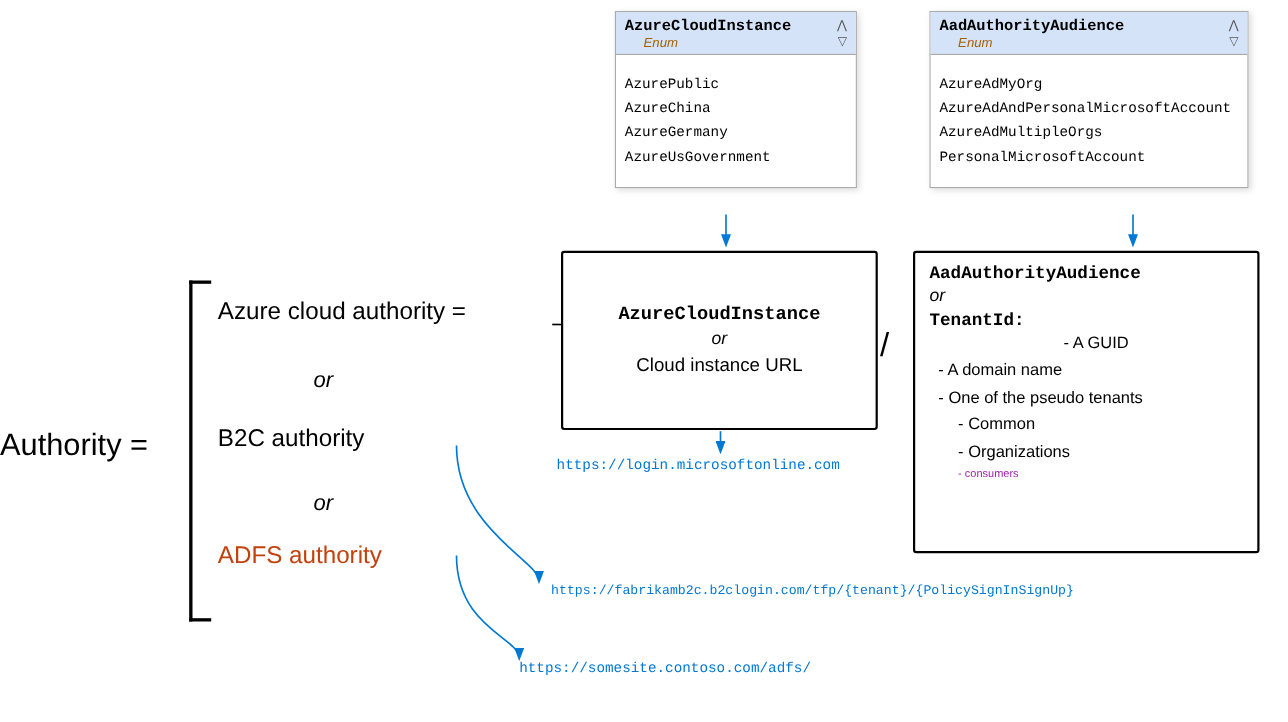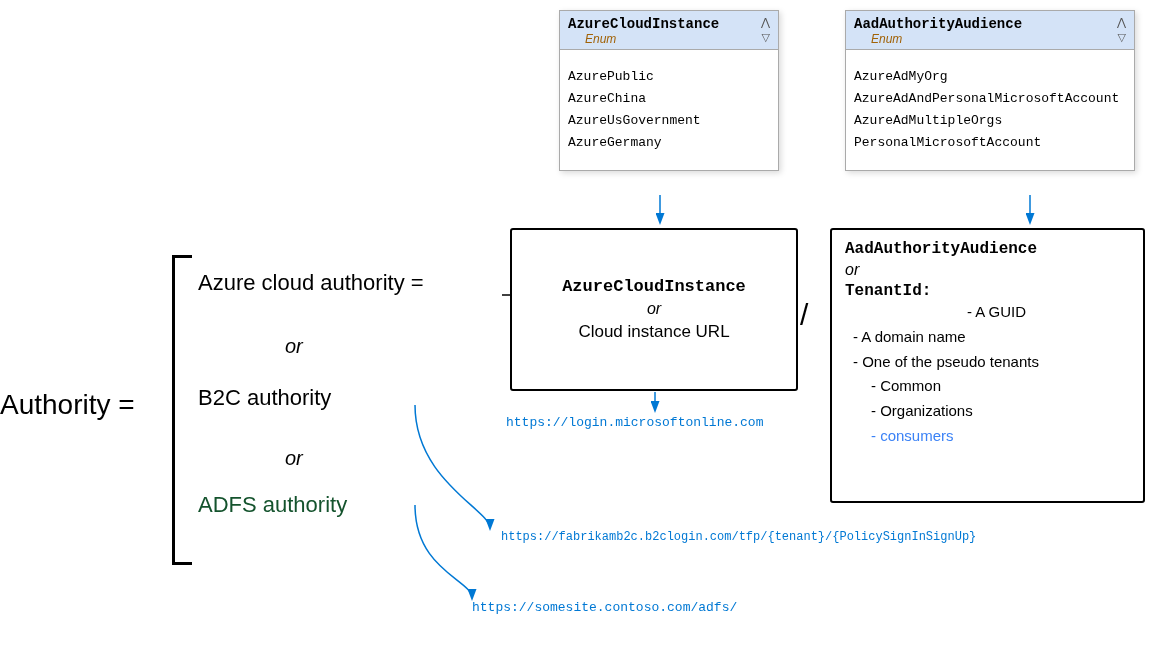--- a/index.html
+++ b/index.html
@@ -197,22 +197,22 @@
         <div class="enum-header-subtitle">Enum</div>
       </div>
       <div class="enum-header-icons">
         <span class="enum-scroll-icon">⋀</span>
         <span class="enum-filter-icon">▽</span>
       </div>
     </div>
     <div class="enum-body">
       <div class="enum-item">AzurePublic</div>
       <div class="enum-item">AzureChina</div>
+      <div class="enum-item">AzureGermany</div>
       <div class="enum-item">AzureUsGovernment</div>
-      <div class="enum-item">AzureGermany</div>
     </div>
   </div>
 
   <div class="enum-box enum-box-aad">
     <div class="enum-header">
       <div>
         <div class="enum-header-title">AadAuthorityAudience</div>
         <div class="enum-header-subtitle">Enum</div>
       </div>
       <div class="enum-header-icons">
@@ -235,21 +235,21 @@
   <div style="position:absolute; left:198px; top:270px; font-size:22px; color:#000;">
     <span>Azure cloud authority =</span>
   </div>
 
   <div style="position:absolute; left:285px; top:335px; font-size:20px; font-style:italic; color:#000;">or</div>
 
   <div style="position:absolute; left:198px; top:385px; font-size:22px; color:#000;">B2C authority</div>
 
   <div style="position:absolute; left:285px; top:447px; font-size:20px; font-style:italic; color:#000;">or</div>
 
-  <div style="position:absolute; left:198px; top:492px; font-size:22px; color:#14532d;">ADFS authority</div>
+  <div style="position:absolute; left:198px; top:492px; font-size:22px; color:#c2410c;">ADFS authority</div>
 
   <div style="position:absolute; left:510px; top:228px; width:288px; height:163px; border:2.5px solid #000; border-radius:3px;"></div>
 
   <div style="position:absolute; left:510px; top:228px; width:288px; height:163px; display:flex; flex-direction:column; align-items:center; justify-content:center;">
     <div style="font-size:17px; font-family:'Courier New',monospace; font-weight:bold; color:#000; text-align:center;">AzureCloudInstance</div>
     <div style="font-size:16px; font-style:italic; color:#000; margin:4px 0;">or</div>
     <div style="font-size:17px; color:#000; text-align:center;">Cloud instance URL</div>
   </div>
 
   <div class="slash-divider">/</div>
@@ -258,20 +258,20 @@
 
   <div style="position:absolute; left:845px; top:240px; width:295px;">
     <div style="font-size:16px; font-family:'Courier New',monospace; font-weight:bold; color:#000;">AadAuthorityAudience</div>
     <div style="font-size:16px; font-style:italic; color:#000; margin:3px 0;">or</div>
     <div style="font-size:16px; font-family:'Courier New',monospace; font-weight:bold; color:#000;">TenantId:</div>
     <div style="font-size:15px; color:#000; padding-left:8px; line-height:1.65;text-align:center;">- A GUID</div>
     <div style="font-size:15px; color:#000; padding-left:8px; line-height:1.65;">- A domain name</div>
     <div style="font-size:15px; color:#000; padding-left:8px; line-height:1.65;">- One of the pseudo tenants</div>
     <div style="font-size:15px; color:#000; padding-left:26px; line-height:1.65;">- Common</div>
     <div style="font-size:15px; color:#000; padding-left:26px; line-height:1.65;">- Organizations</div>
-    <div style="font-size:15px; color:#3b82f6; padding-left:26px; line-height:1.65;">- consumers</div>
+    <div style="font-size:10px; color:#a21caf; padding-left:26px; line-height:1.65;">- consumers</div>
   </div>
 
   <a class="url-link url-login" href="#">https://login.microsoftonline.com</a>
   <a class="url-link url-b2c" href="#" style="font-size:12px;margin-left:11px;">https://fabrikamb2c.b2clogin.com/tfp/{tenant}/{PolicySignInSignUp}</a>
   <a class="url-link url-adfs" href="#">https://somesite.contoso.com/adfs/</a>
 
 </div>
 
 </body></html>

